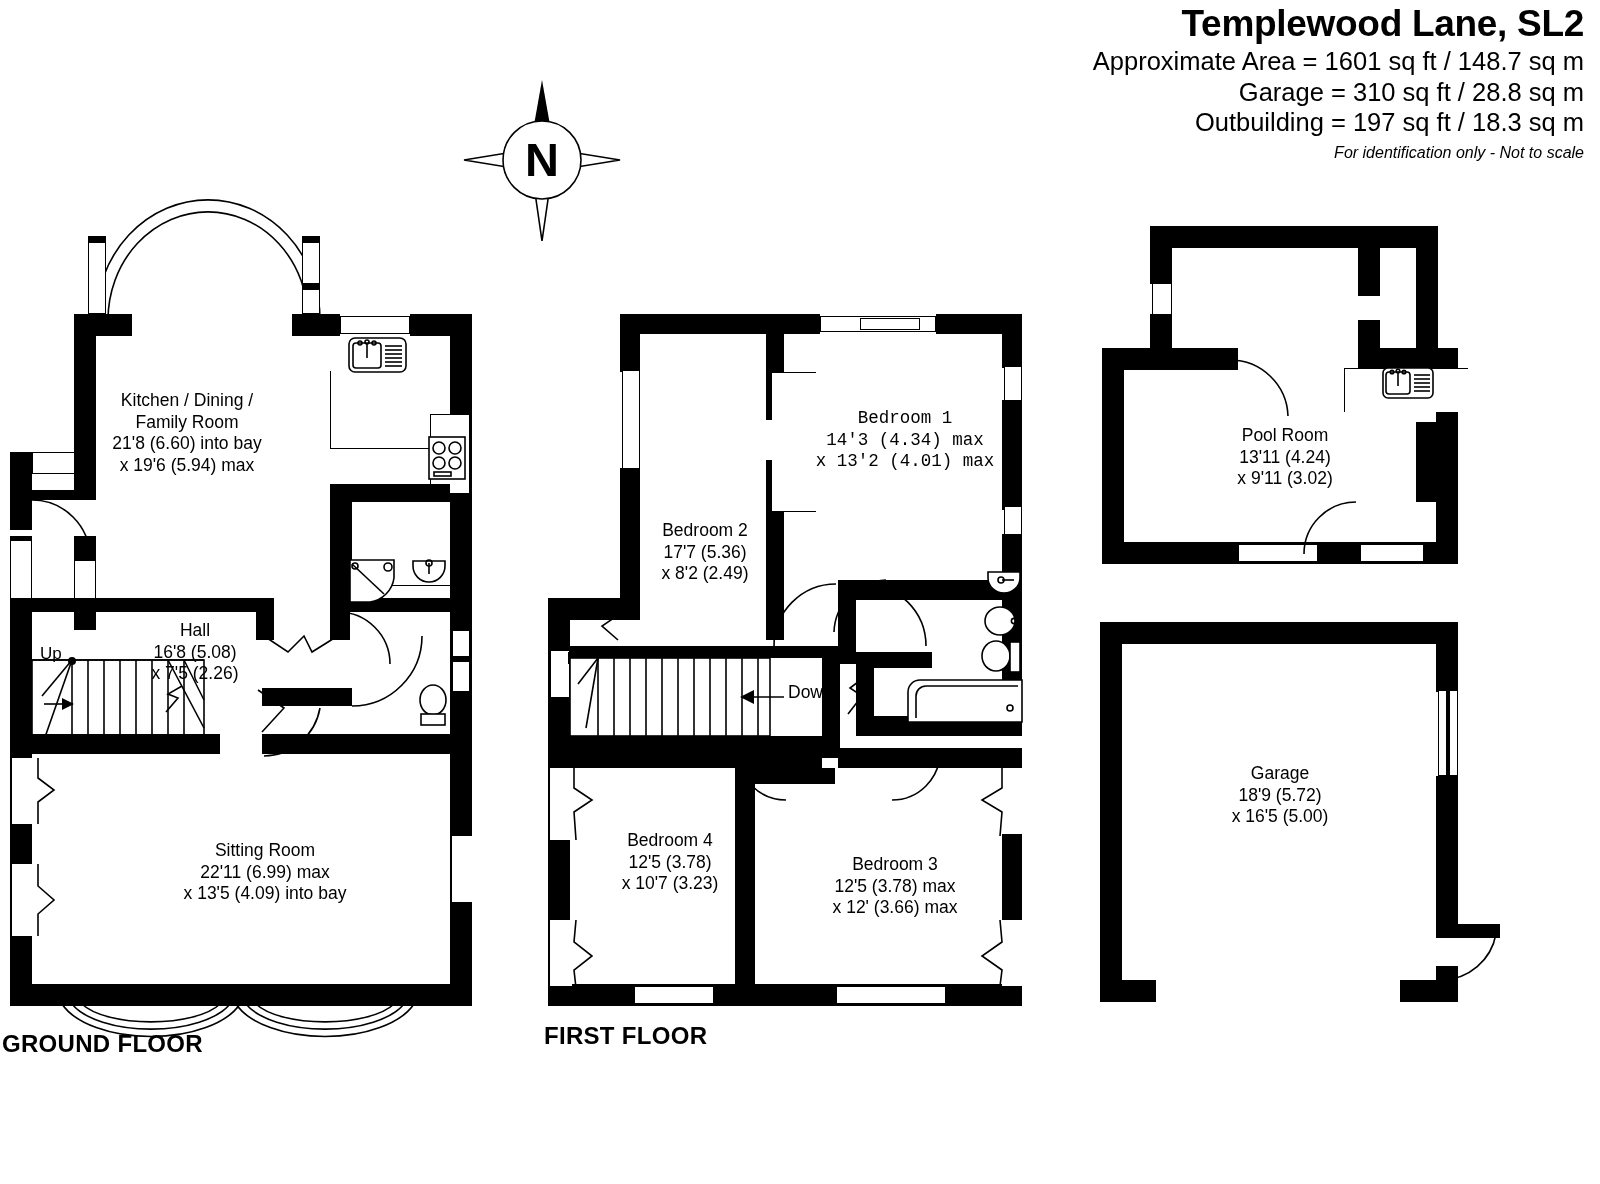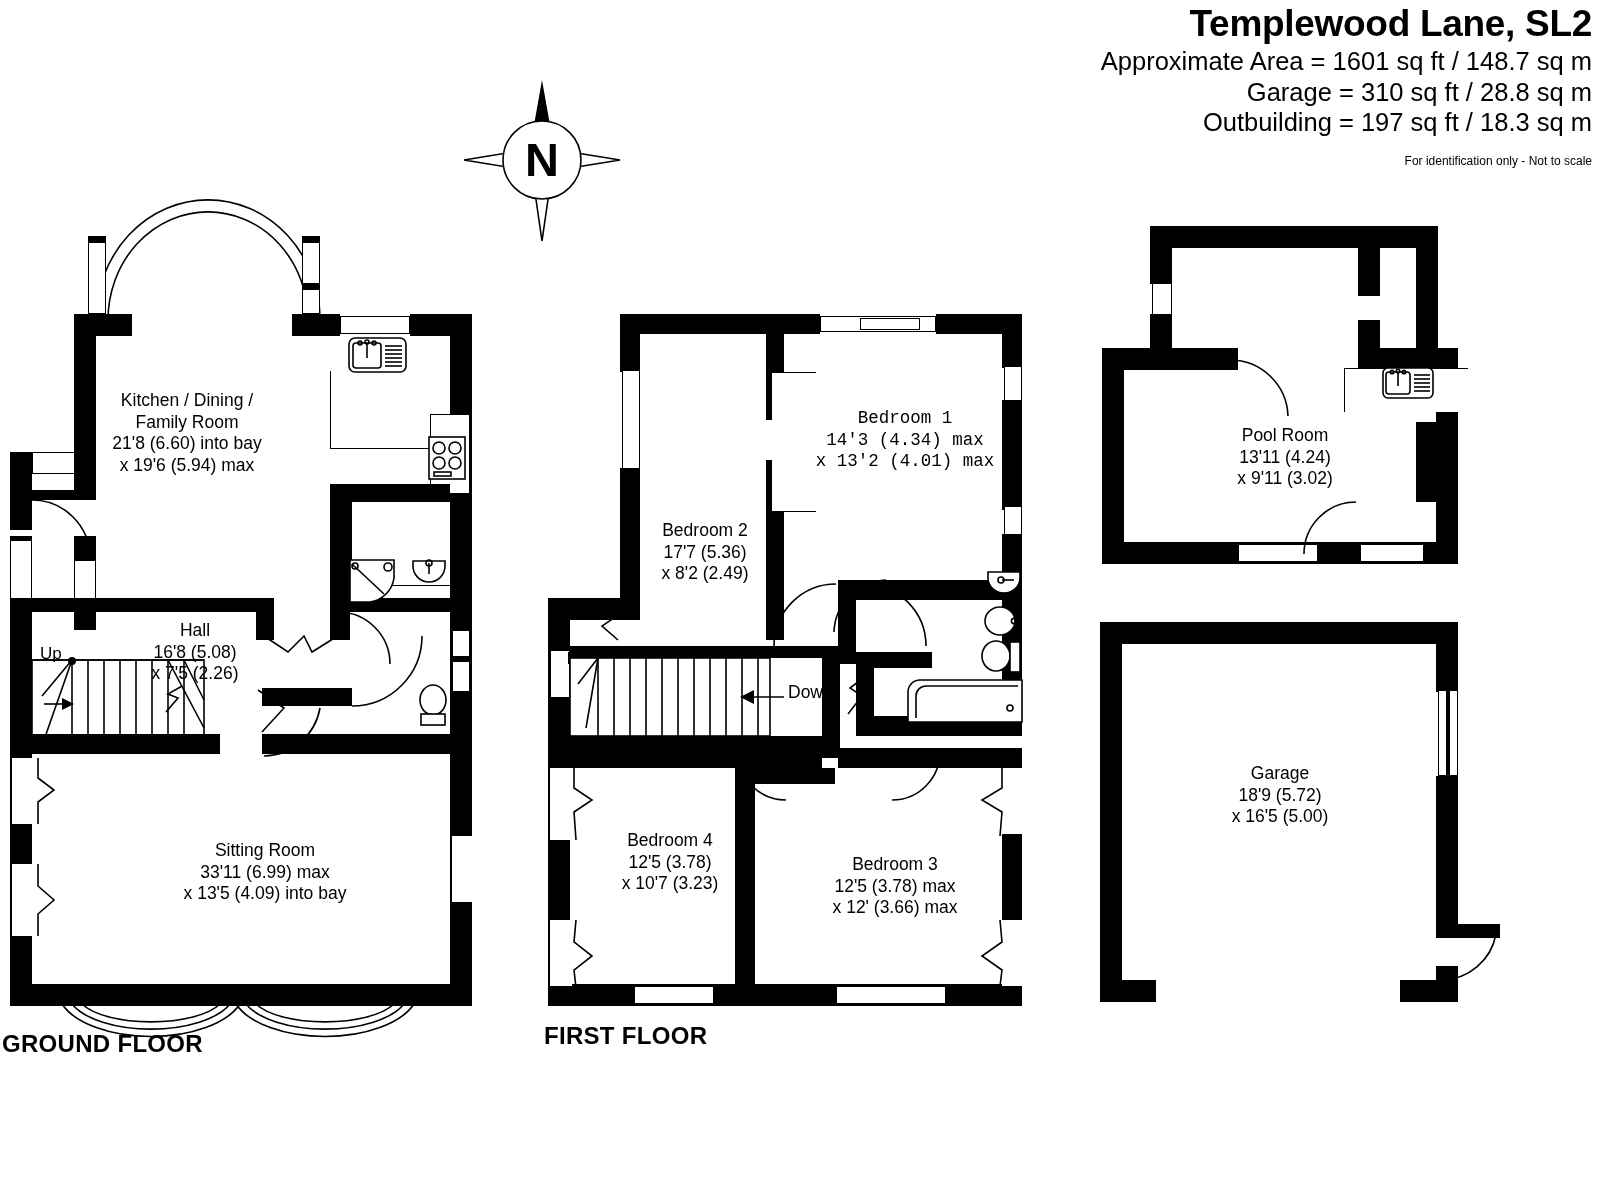--- a/index.html
+++ b/index.html
@@ -1,23 +1,23 @@
 <!DOCTYPE html>
 <html><head>
 <meta charset="utf-8">
 <style>
   html,body{margin:0;padding:0;background:#fff;}
   body{width:1600px;height:1184px;position:relative;
        font-family:"Liberation Sans",sans-serif;color:#000;overflow:hidden;}
   .abs{position:absolute;}
   
-  #header{position:absolute;right:8px;top:2px;text-align:right;}
+  #header{position:absolute;right:16px;top:2px;text-align:right;}
   #title{font-size:37px;font-weight:bold;letter-spacing:-.3px;line-height:44px;}
   .area-line{font-size:25.5px;line-height:30.5px;}
-  #notscale{font-size:12px;margin-top:16px;}
+  #notscale{font-size:16px;margin-top:6px;font-style:italic;}
   
   .wall{position:absolute;background:#000;}
   .room{position:absolute;background:#fff;}
   .lbl{position:absolute;text-align:center;font-size:17.5px;line-height:21.5px;
        white-space:nowrap;}
   .floorname{position:absolute;font-size:24px;font-weight:bold;letter-spacing:.3px;}
   .thin{position:absolute;border:1.6px solid #000;box-sizing:border-box;background:#fff;}
   .line{position:absolute;background:#000;}
   svg.ov{position:absolute;overflow:visible;}
   svg.ov path,svg.ov line,svg.ov polyline,svg.ov circle,svg.ov rect,svg.ov ellipse{
@@ -212,21 +212,21 @@
     <div>21'8 (6.60) into bay</div>
     <div>x 19'6 (5.94) max</div>
   </div>
   <div class="lbl" style="left:105px;top:620px;width:180px;">
     <div>Hall</div>
     <div>16'8 (5.08)</div>
     <div>x 7'5 (2.26)</div>
   </div>
   <div class="lbl" style="left:140px;top:840px;width:250px;">
     <div>Sitting Room</div>
-    <div>33'11 (6.99) max</div>
+    <div>22'11 (6.99) max</div>
     <div>x 13'5 (4.09) into bay</div>
   </div>
 </div>
 <div class="floorname" style="left:2px;top:1030px;">GROUND FLOOR</div>
 
 <div class="abs" style="left:540px;top:0;width:500px;height:1060px;">
 
   <div class="wall" style="left:80px;top:314px;width:200px;height:20px;"></div>
   <div class="thin" style="left:280px;top:316px;width:116px;height:16px;"></div>
   <div class="wall" style="left:396px;top:314px;width:86px;height:20px;"></div>

